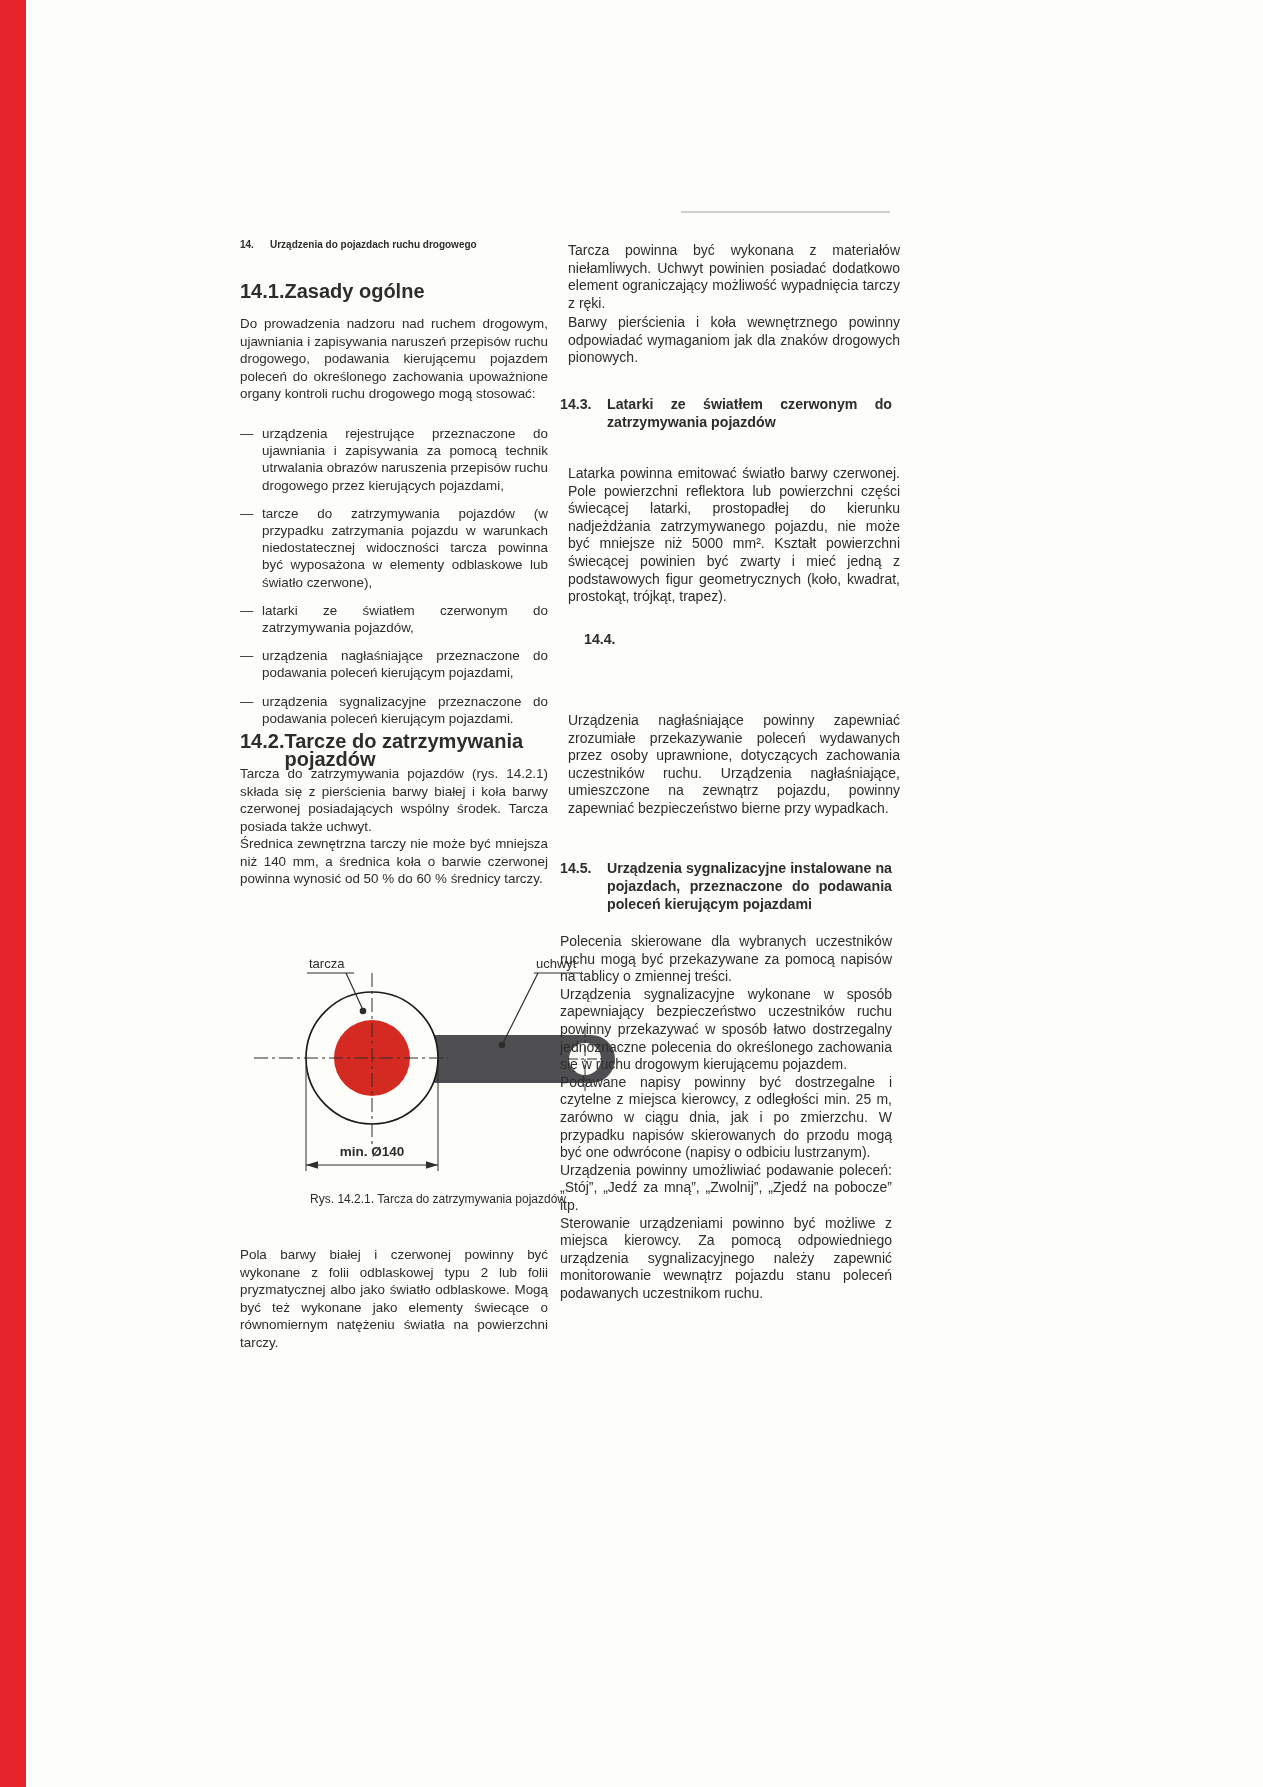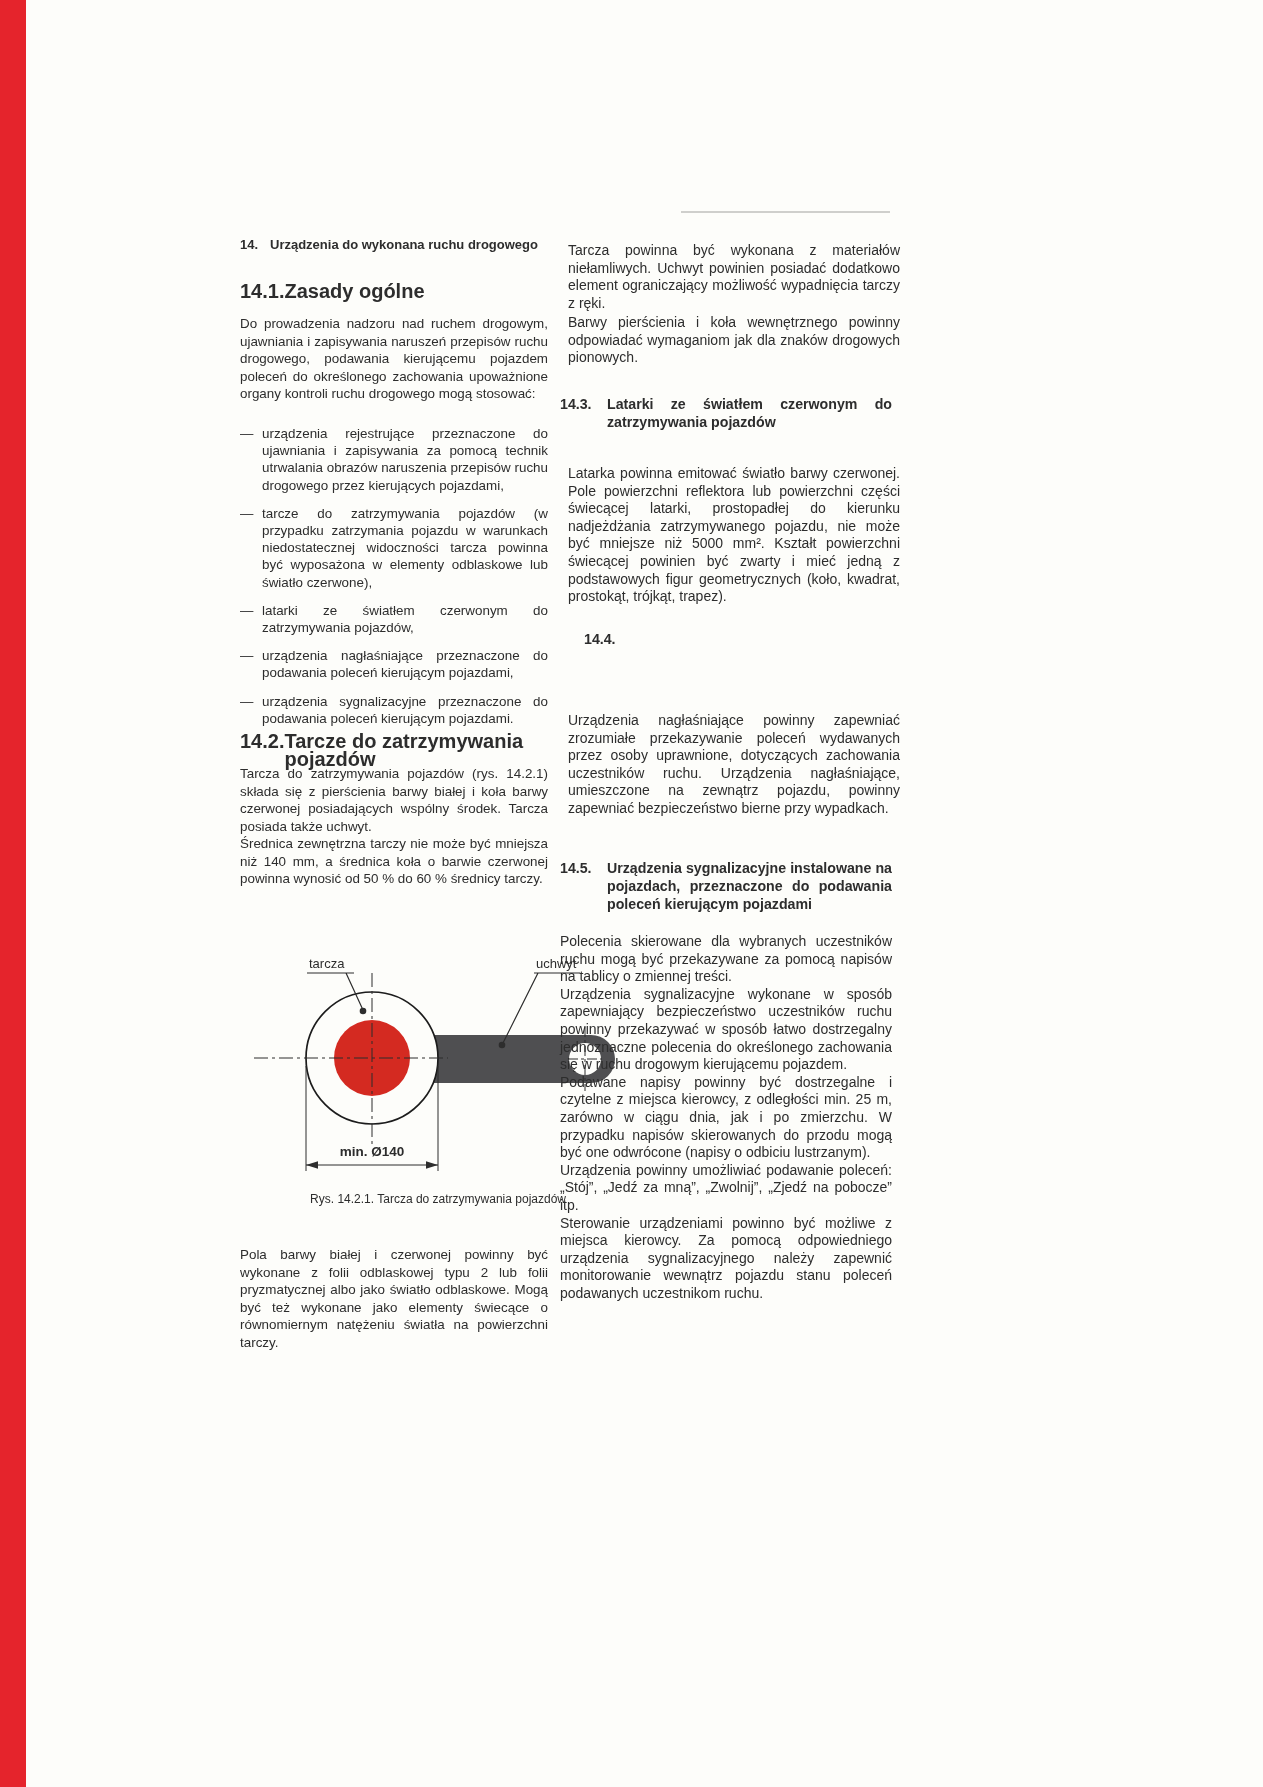--- a/index.html
+++ b/index.html
@@ -7,21 +7,21 @@
     position:relative; width:1263px; height:1787px;
     background:#fdfdfa; overflow:hidden;
     font-family:"Liberation Sans", sans-serif;
     color:#2d2d2d;
     -webkit-hyphens:auto; hyphens:auto;
   }
   .edge-bar { position:absolute; left:0; top:0; width:26px; height:1787px; background:#e5242c; }
   .blk { position:absolute; }
   .body-l { font-size:13.4px; line-height:17.5px; text-align:justify; margin:0; }
   .body-r { font-size:14px;   line-height:17.6px; text-align:justify; margin:8px; }
-  .h-main { display:flex; font-weight:bold; font-size:13px; line-height:17px; }
+  .h-main { display:flex; font-weight:bold; font-size:10px; line-height:17px; }
   .h-main .num { flex:0 0 30px; }
   .h-sub  { display:flex; font-weight:bold; font-size:20px; line-height:18px; }
   .h-sub .num { flex:0 0 41px; }
   .h-sub-r { display:flex; font-weight:bold; font-size:14.2px; line-height:18px; }
   .h-sub-r .num { flex:0 0 47px; }
   .h-sub-r .txt { flex:1; text-align:justify; }
   .bullets .row { display:flex; margin:0 0 11px 0; }
   .bullets .row:last-child { margin-bottom:0; }
   .bullets .dash { flex:0 0 22px; font-size:13.4px; line-height:17.2px; }
   .bullets .txt  { flex:1; font-size:13.4px; line-height:17.2px; text-align:justify; }
@@ -32,21 +32,21 @@
 </style>
 </head>
 <body>
 
 <div class="page">
   <div class="edge-bar"></div>
   <div class="artifact-line"></div>
 
   <div class="blk h-main" style="left:240px; top:236px; width:316px;">
     <span class="num">14.</span>
-    <span class="txt">Urządzenia do wykonana ruchu drogowego</span>
+    <span class="txt">Urządzenia do pojazdach ruchu drogowego</span>
   </div>
 
   <div class="blk h-sub" style="left:240px; top:282px; width:312px;">
     <span class="num">14.1.</span>
     <span>Zasady ogólne</span>
   </div>
 
   <p class="blk body-l" style="left:240px; top:315px; width:308px;">Do prowadzenia nadzoru nad ruchem drogowym, ujawniania i zapisywania naruszeń przepisów ruchu drogowego, podawania kierującemu pojazdem poleceń do określonego zachowania upoważnione organy kontroli ruchu drogowego mogą stosować:</p>
 
   <div class="blk bullets" style="left:240px; top:425px; width:308px;">

